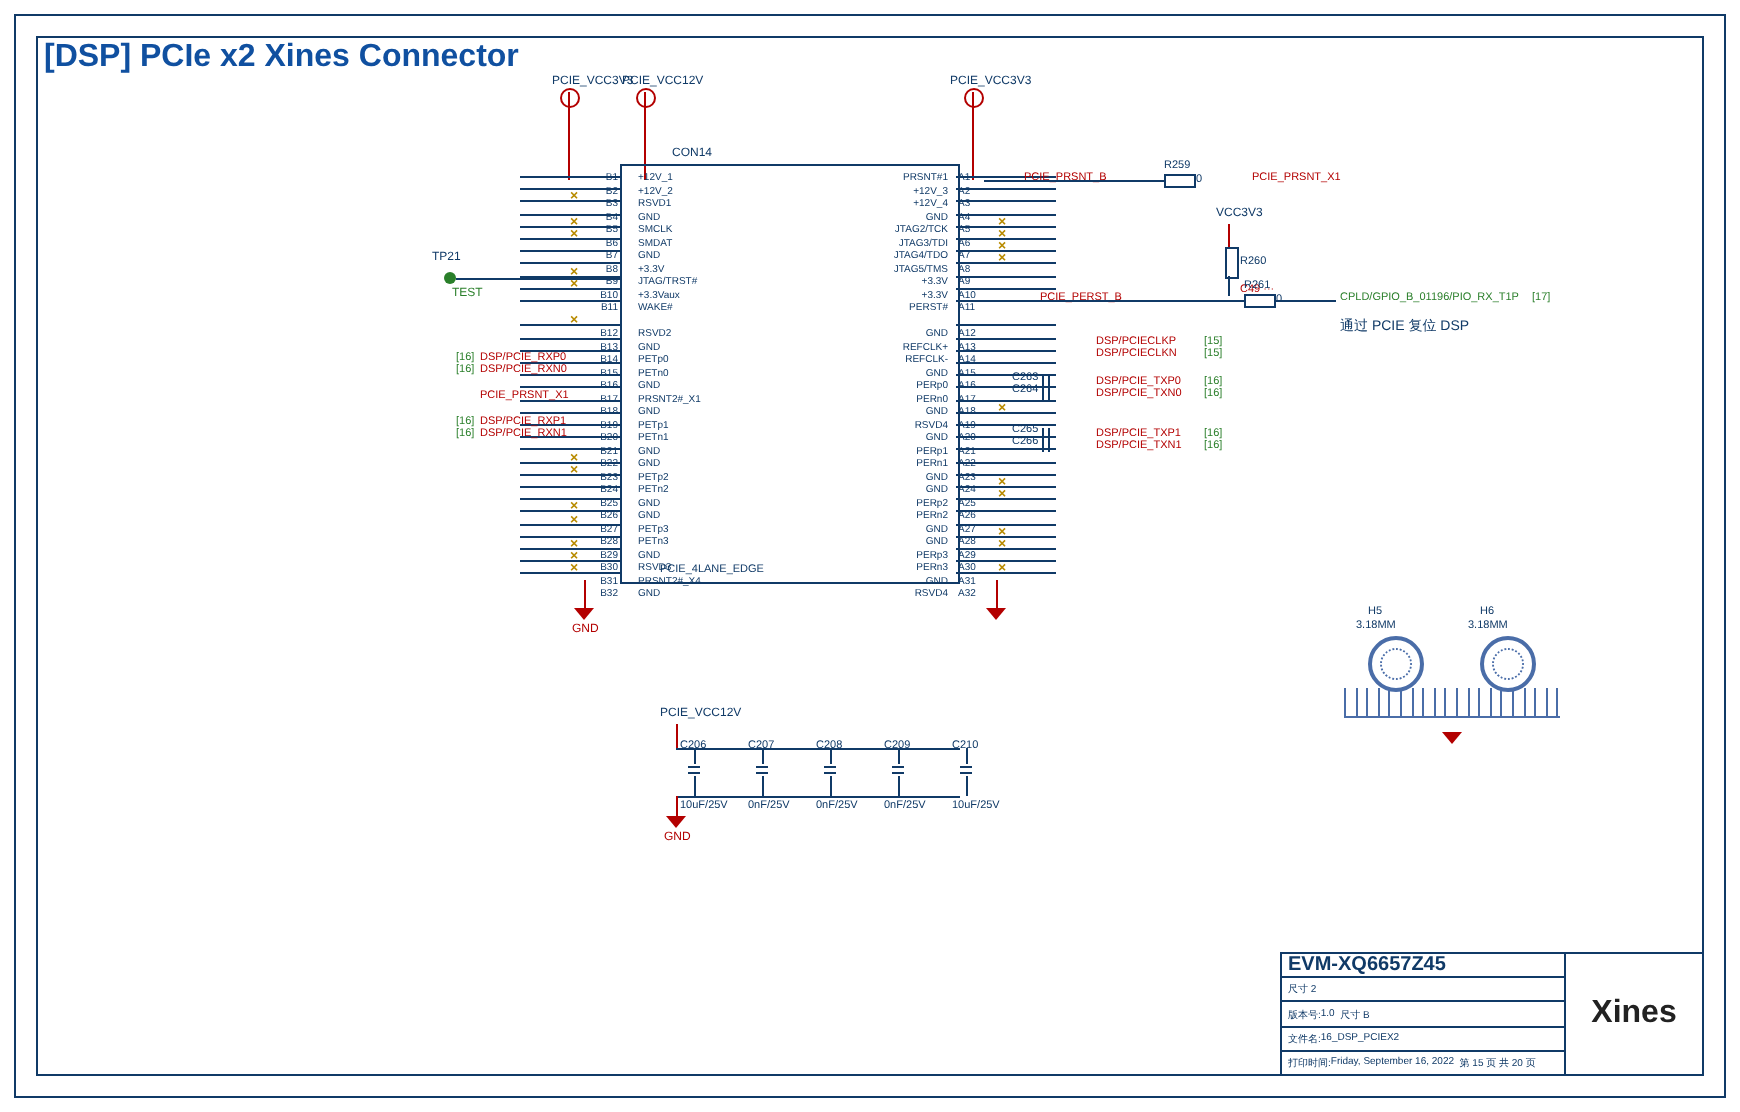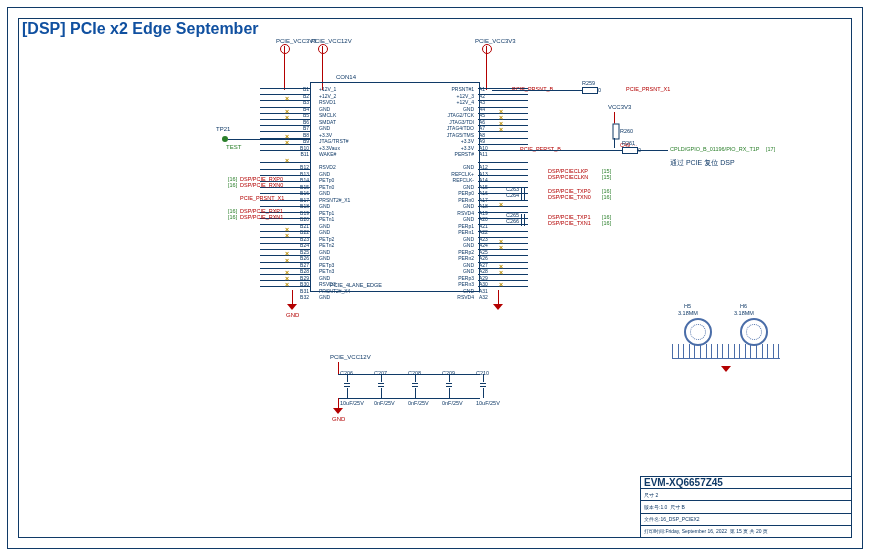--- a/index.html
+++ b/index.html
@@ -172,21 +172,21 @@
   .tp { position:absolute; width:6px; height:6px; background:#2a7f2a; border-radius:50%; }
   .tp-label { position:absolute; font-size:6px; color:#103a67; }
 </style>
 </head>
 <body>
 
 <div id="sheet">
   <div class="border-outer"></div>
   <div class="border-inner"></div>
 
-  <div class="title">[DSP] PCIe x2 Edge September</div>
+  <div class="title">[DSP] PCIe x2 Xines Connector</div>
 
   <div class="pwr-label" style="left:276px;top:38px">PCIE_VCC3V3</div>
   <div class="pwr-label" style="left:311px;top:38px">PCIE_VCC12V</div>
   <div class="pwr-label" style="left:475px;top:38px">PCIE_VCC3V3</div>
   <div class="wire-v red" style="left:284px;top:46px;height:44px"></div>
   <div class="wire-v red" style="left:322px;top:46px;height:44px"></div>
   <div class="wire-v red" style="left:486px;top:46px;height:44px"></div>
   <div class="pwr-pin" style="left:280px;top:44px"></div>
   <div class="pwr-pin" style="left:318px;top:44px"></div>
   <div class="pwr-pin" style="left:482px;top:44px"></div>
@@ -571,14 +571,15 @@
       </div>
       <div class="tb-row small">
         <span>文件名:</span>
           <span>16_DSP_PCIEX2</span>
       </div>
       <div class="tb-row small" style="border-bottom:none">
         <span>打印时间:</span><span>Friday, September 16, 2022</span>
         &nbsp;&nbsp;<span>第 15 页  共 20 页</span>
       </div>
     </div>
+    <div class="tb-right">Xines</div>
   </div>
 </div>
 
 </body></html>

